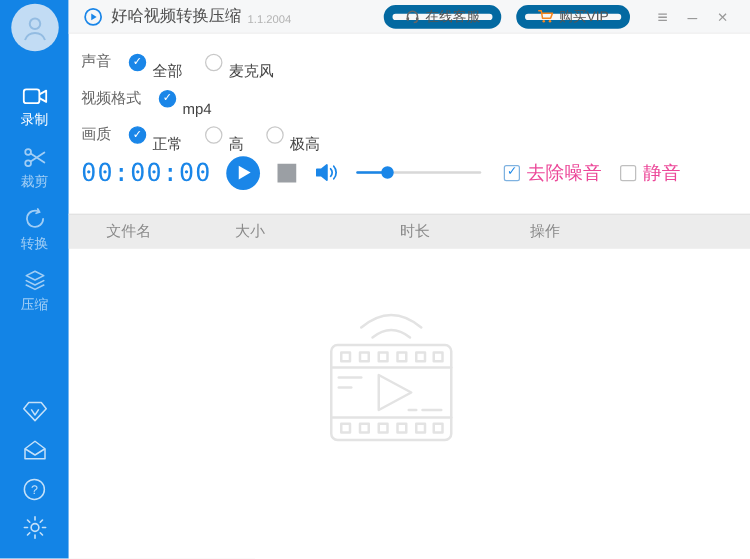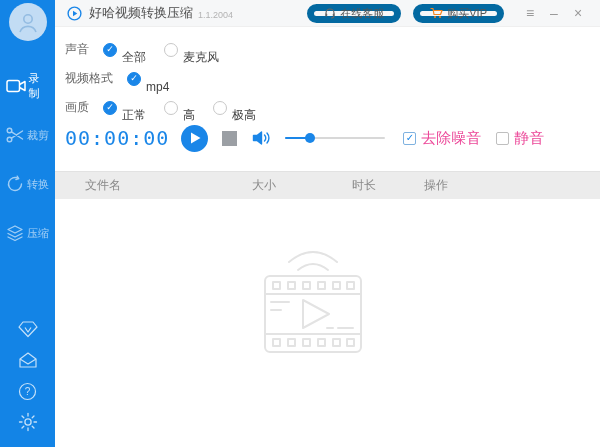--- a/index.html
+++ b/index.html
@@ -4,21 +4,21 @@
 <style>
   * { margin:0; padding:0; box-sizing:border-box; }
   html,body { width:600px; height:447px; overflow:hidden; }
   body { font-family:"Liberation Sans","DejaVu Sans",sans-serif; background:#fff; }
   .window { position:relative; width:600px; height:447px; background:#fff; outline:1px solid #d9d9d9; overflow:hidden; }
 
   
   .sidebar { position:absolute; left:0; top:0; width:55px; height:100%; background:#1384e6; display:flex; flex-direction:column; align-items:center; }
   .avatar { width:38px; height:38px; margin-top:3px; border-radius:50%; background:#c2dcf4; display:flex; align-items:center; justify-content:center; cursor:pointer; }
   .nav { margin-top:26px; display:flex; flex-direction:column; gap:11px; }
-  .nav-item { width:44px; height:38px; display:flex; flex-direction:row; align-items:center; justify-content:center; gap:3px; color:#fff; opacity:.6; font-size:11px; cursor:pointer; }
+  .nav-item { width:44px; height:38px; display:flex; flex-direction:column; align-items:center; justify-content:center; gap:3px; color:#fff; opacity:.6; font-size:11px; cursor:pointer; }
   .nav-item.checked { opacity:1; }
   .nav-item svg { display:block; }
   .side-bottom { margin-top:auto; margin-bottom:14px; display:flex; flex-direction:column; align-items:center; gap:9px; }
   .side-bottom .sicon { width:22px; height:22px; display:flex; align-items:center; justify-content:center; color:#fff; opacity:.75; cursor:pointer; }
 
   
   .main { position:absolute; left:55px; top:0; right:0; bottom:0; background:#fff; }
   .topbar { height:27px; background:#f6f7f8; border-bottom:1px solid #efefef; display:flex; align-items:center; padding:0 10px 0 12px; }
   .app-title { font-size:13px; color:#4d4d4d; margin-left:7px; }
   .app-version { font-size:9px; color:#b3b3b3; margin-left:5px; margin-top:3px; }
@@ -48,21 +48,21 @@
   .slider-fill { position:absolute; left:0; top:0; height:2px; background:#1a86e8; border-radius:1px; }
   .slider-thumb { position:absolute; right:-5px; top:-4px; width:10px; height:10px; border-radius:50%; background:#1a86e8; }
   .chk-group { display:flex; align-items:center; margin-left:18px; cursor:pointer; }
   .chk-group + .chk-group { margin-left:15px; }
   .checkbox { width:13px; height:13px; border:1px solid #bfbfbf; border-radius:2px; background:#fff; display:flex; align-items:center; justify-content:center; }
   .checkbox.checked { border-color:#7fb2e0; }
   .checkbox.checked::after { content:"✓"; color:#1a86e8; font-size:10px; font-weight:bold; line-height:1; }
   .chk-label { font-size:15px; color:#ec4899; margin-left:5px; }
 
   
-  .table-header { margin-top:17px; height:28px; background:#ececec; border-top:1px solid #e2e2e2; display:flex; align-items:center; font-size:12px; color:#8a8a8a; }
+  .table-header { margin-top:17px; height:28px; background:#ececec; border-top:1px solid #e2e2e2; display:flex; align-items:center; font-size:12px; color:#8a8a8a;gap:32px; }
   .col-filename { flex:1; padding-left:30px; }
   .col-size { width:70px; }
   .col-duration { width:72px;margin-left:30px; }
   .col-ops { width:176px; }
 
   
   .empty-area { display:flex; justify-content:center; }
   .empty-area svg { margin-top:45px; transform:translateX(-15px); }
 </style>
 </head>

